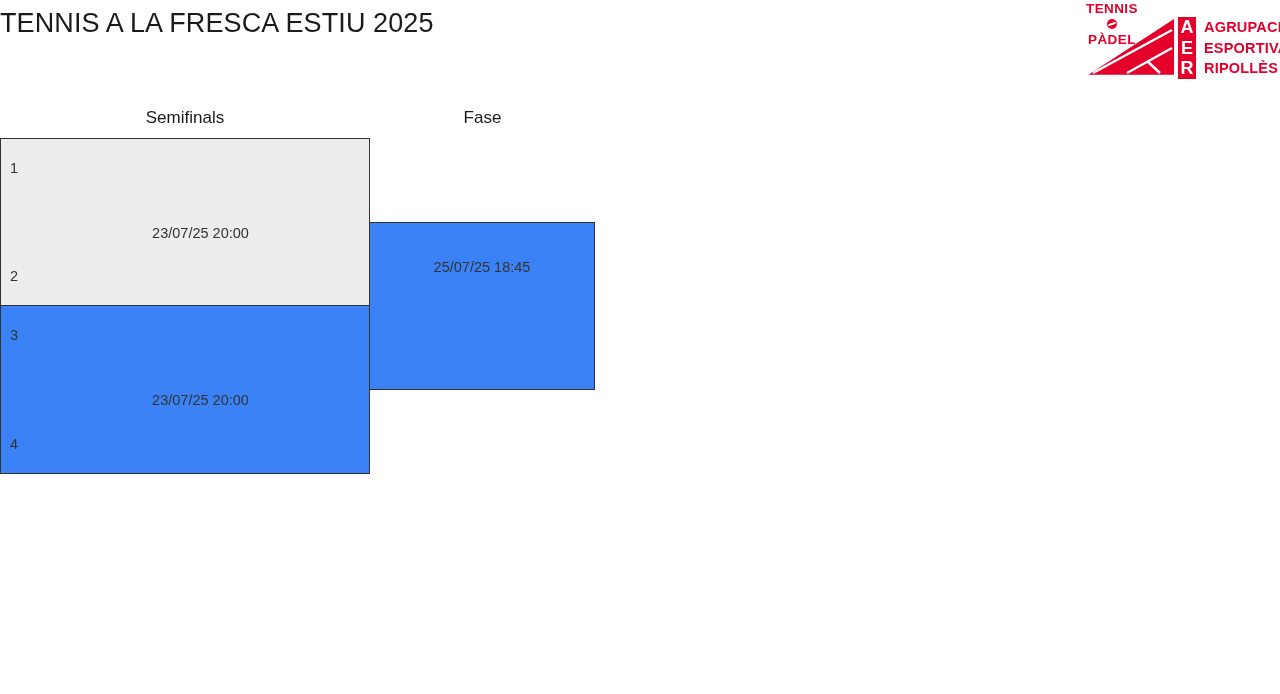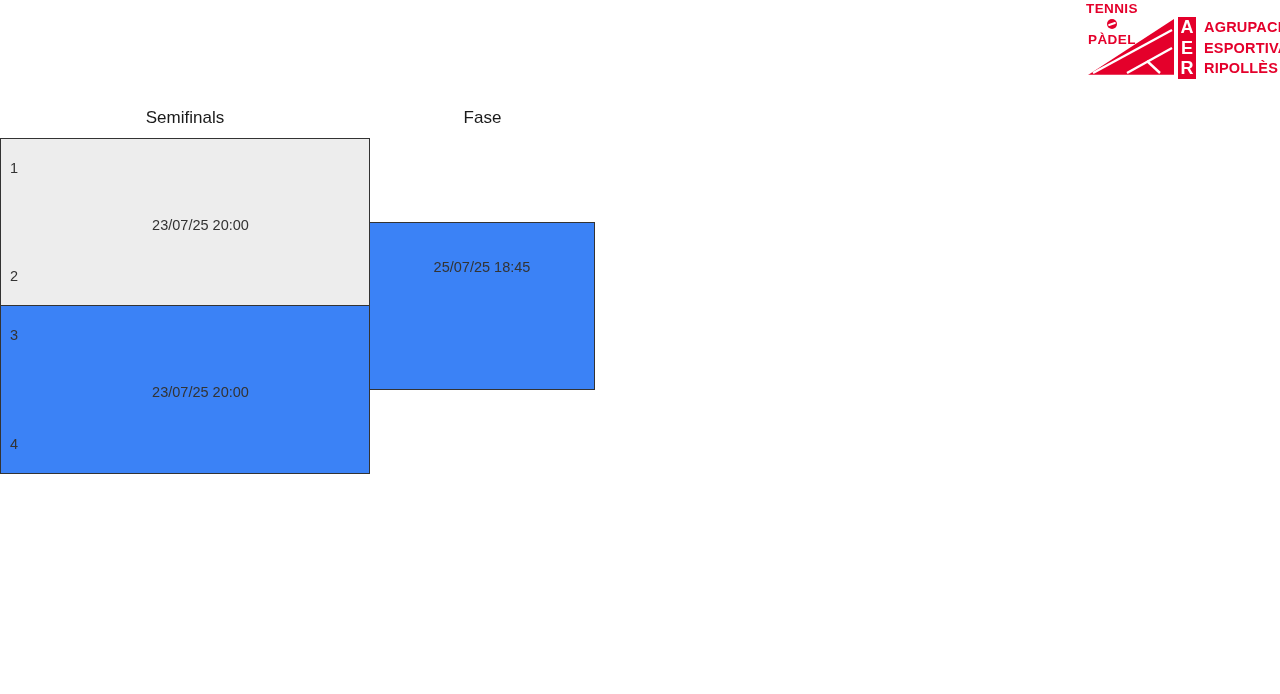--- a/index.html
+++ b/index.html
@@ -165,37 +165,38 @@
   .match-datetime {
     position: absolute;
     left: 0;
     right: 0;
     text-align: center;
     font-size: 14.5px;
     color: #333333;
     white-space: nowrap;
   }
   .match-sf1 .match-datetime,
-  .match-sf2 .match-datetime { top: 78px; padding-left: 31px; }
+  .match-sf2 .match-datetime { top: 86px; padding-left: 31px; }
   .match-final .match-datetime { top: 36px; }
 
   .connector {
     position: absolute;
     background: #333333;
     height: 1px;
   }
   .connector-sf1 { left: 369px; top: 222px; width: 1px; }
   .connector-sf2 { left: 369px; top: 390px; width: 1px; }
 </style>
 </head>
 <body>
 
 <div class="page-header">
 
   <div class="title-block">
+    <div class="title-line">TENNIS A LA FRESCA ESTIU 2025</div>
   </div>
 
   <div class="logo">
     <div class="logo-top-text">
       <span>TENNIS</span>
       <span class="logo-ball"></span>
       <span>PÀDEL</span>
     </div>
 
     <svg class="logo-court" viewBox="0 0 88 62">

